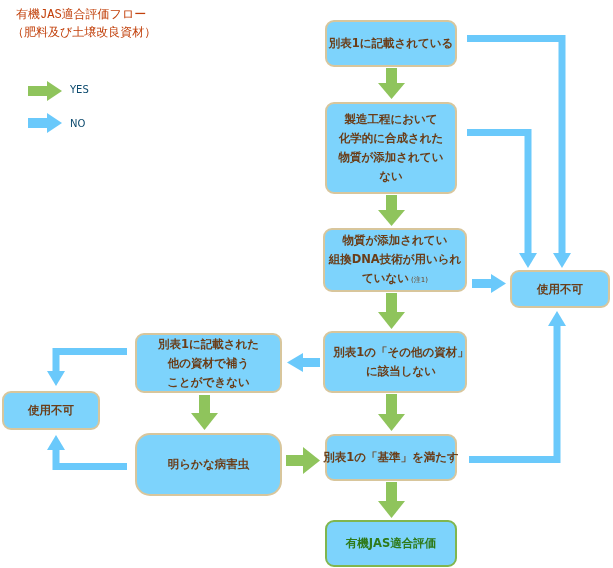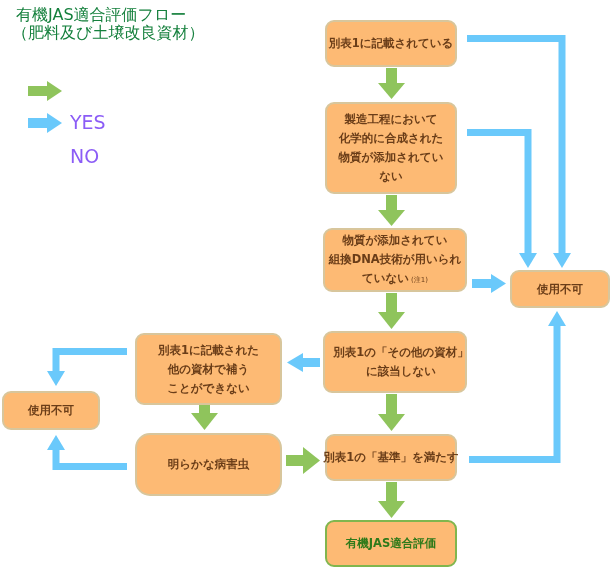--- a/index.html
+++ b/index.html
@@ -1,21 +1,21 @@
 <!DOCTYPE html>
 <html><head>
 <meta charset="utf-8">
 <style>
   html, body { margin: 0; padding: 0; background: #ffffff; }
   body { width: 613px; height: 568px; position: relative; overflow: hidden;
          font-family: "DejaVu Sans", "Liberation Sans", sans-serif; }
-  .title { position: absolute; color: #15803d; font-size: 16px; line-height: 18px; white-space: nowrap; }
-  .legend-label { position: absolute; color: #8b5cf6; font-size: 19px; line-height: 16px; margin-top: 32px; }
+  .title { position: absolute; color: #c2410c; font-size: 12px; line-height: 18px; white-space: nowrap; font-family: Liberation Mono, monospace; }
+  .legend-label { position: absolute; color: #0c4a6e; font-size: 10px; line-height: 16px; }
   .box { position: absolute; box-sizing: border-box; border: 2px solid #d8c69c; border-radius: 9px;
-         background: #fdba74; color: #6a3d18; font-size: 11.5px; font-weight: bold;
+         background: #7dd3fc; color: #6a3d18; font-size: 11.5px; font-weight: bold;
          display: flex; flex-direction: column; align-items: center; justify-content: center;
          text-align: center; line-height: 19px; white-space: nowrap; }
   .box.final { border-color: #80b64e; color: #2f7a1a; }
   .box .line { display: block; }
   .note { font-size: 7px; font-weight: normal; margin-left: 2px; }
   svg.arrows { position: absolute; left: 0; top: 0; }
 </style>
 </head>
 <body>
 
@@ -118,21 +118,21 @@
 </div>
 
 <div class="box" style="left:325px; top:434px; width:132px; height:47px;border-radius:9px;">
   <span class="line">別表1の「基準」を満たす</span>
 </div>
 
 <div class="box final" style="left:325px; top:520px; width:132px; height:47px;">
   <span class="line">有機JAS適合評価</span>
 </div>
 
-<div class="box" style="left:135px; top:333px; width:147px; height:72px;">
+<div class="box" style="left:135px; top:333px; width:147px; height:60px;">
   <span class="line">別表1に記載された</span>
   <span class="line">他の資材で補う</span>
   <span class="line">ことができない</span>
 </div>
 
 <div class="box" style="left:135px; top:433px; width:147px; height:63px;border-radius:15px;">
   <span class="line">明らかな病害虫</span>
 </div>
 
 <div class="box" style="left:510px; top:270px; width:100px; height:38px;">

